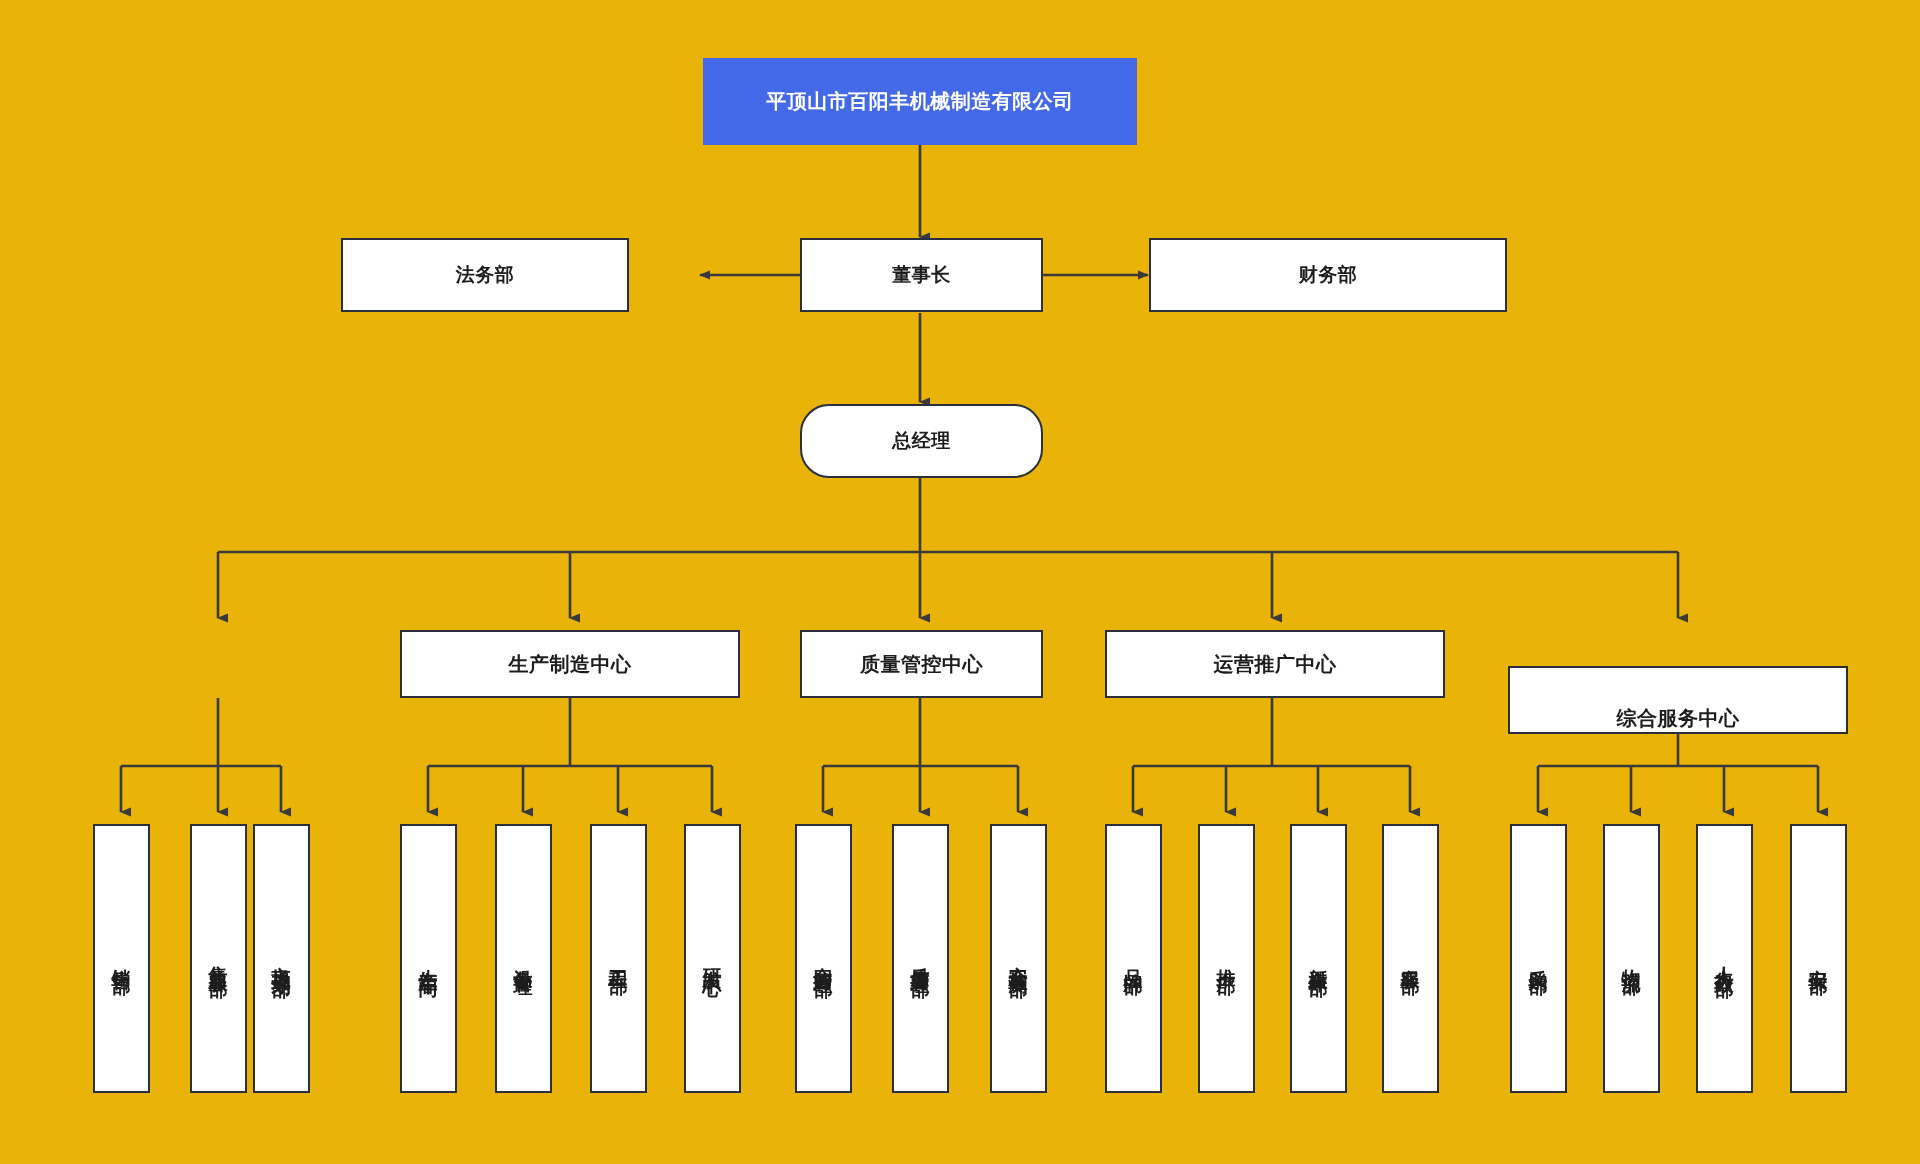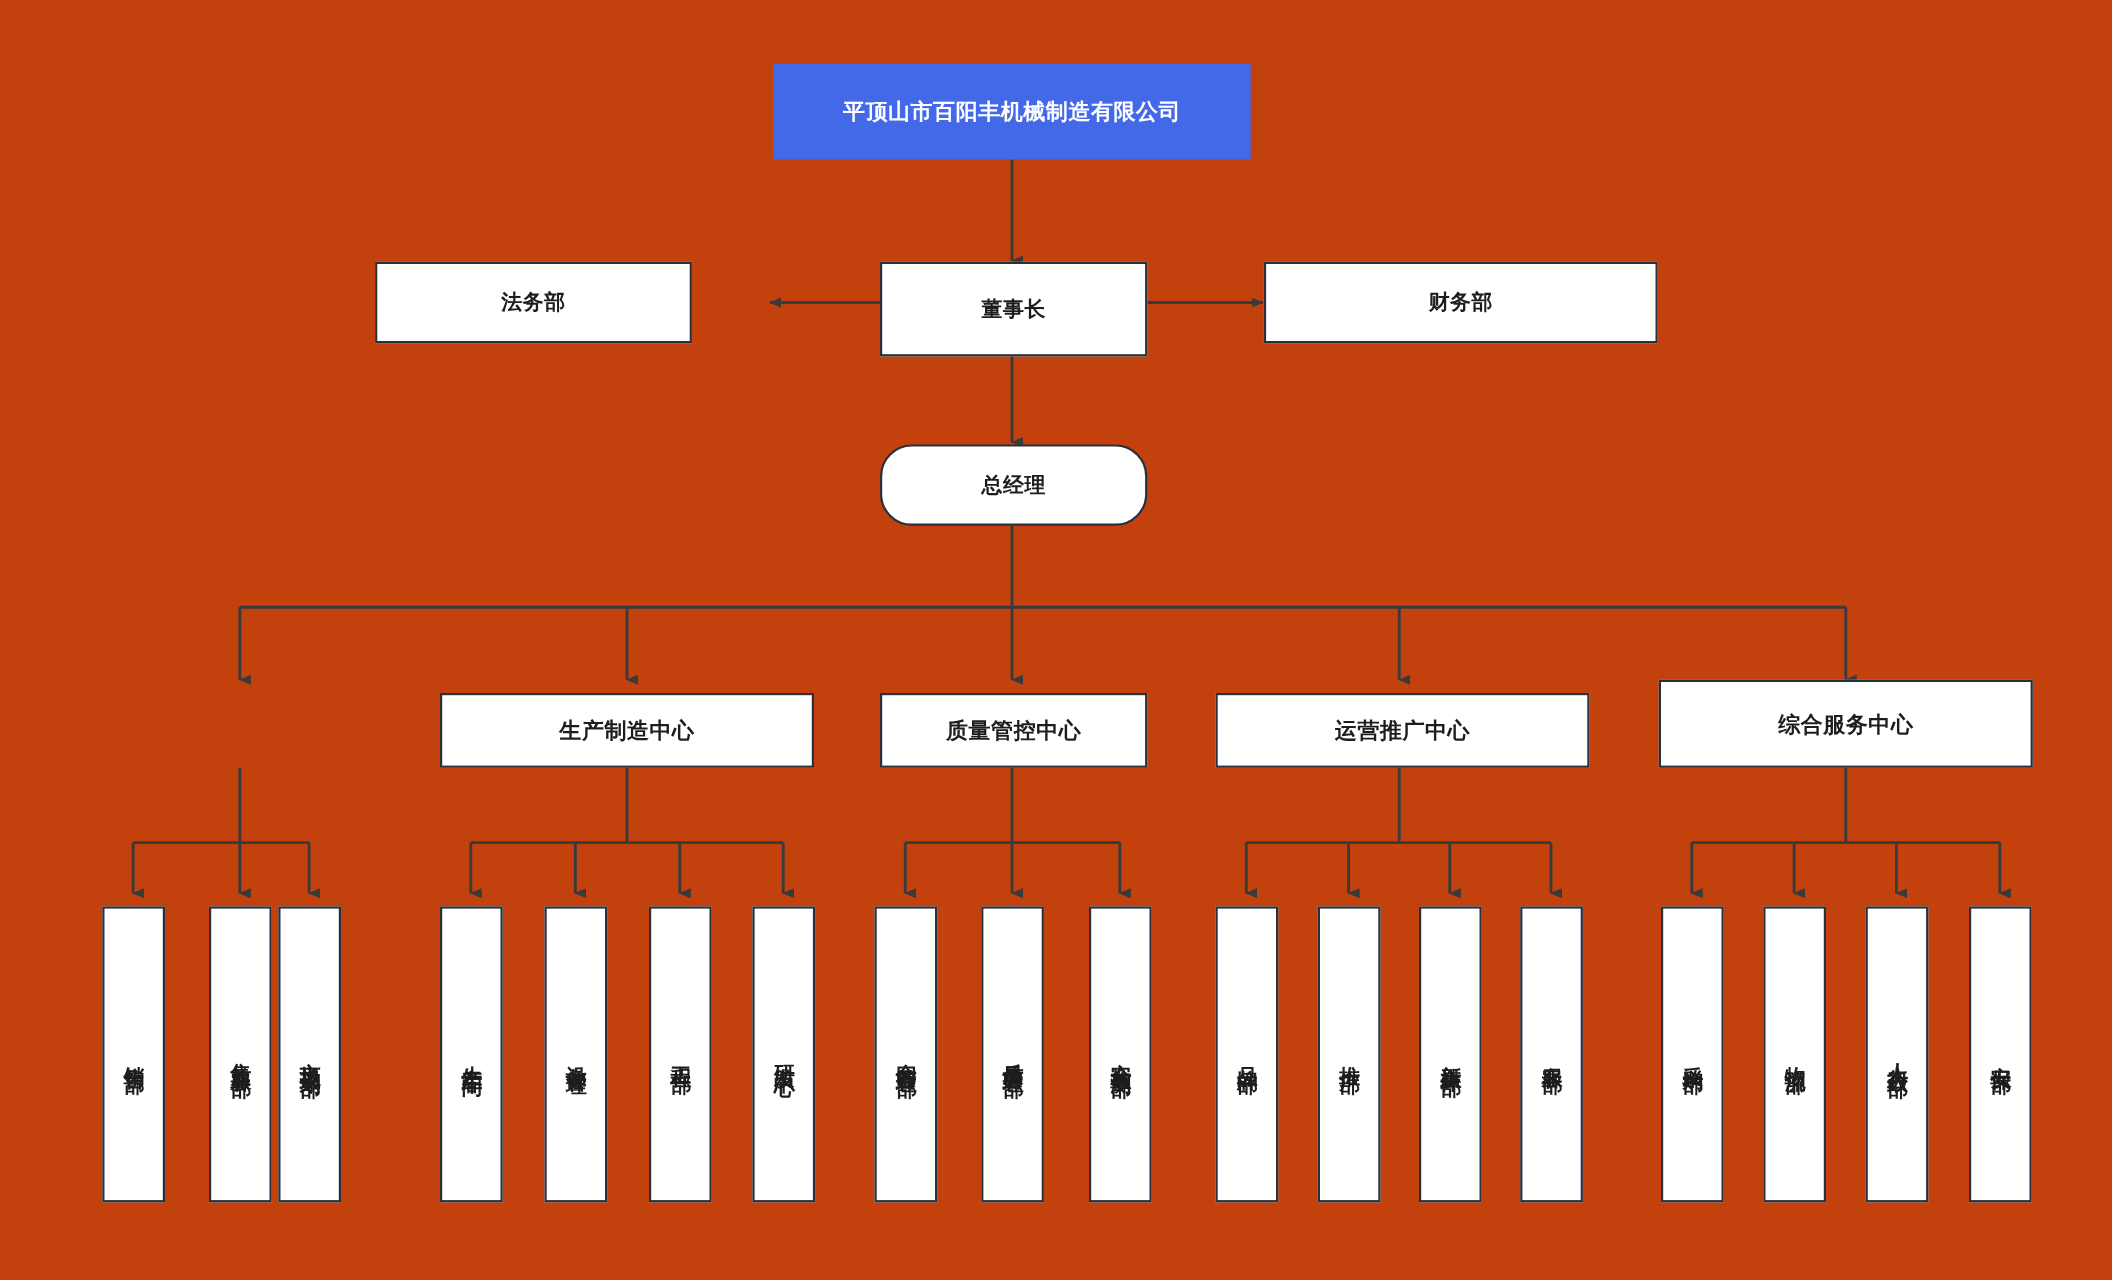--- a/index.html
+++ b/index.html
@@ -8,21 +8,21 @@
     padding: 0;
     background: #ffffff;
   }
   body {
     font-family: "Liberation Sans", "DejaVu Sans", sans-serif;
   }
   #canvas {
     position: relative;
     width: 1920px;
     height: 1164px;
-    background: #c2410c;
+    background: #eab308;
     overflow: hidden;
   }
   svg#wires {
     position: absolute;
     top: 0; left: 0;
     width: 1920px;
     height: 1164px;
     pointer-events: none;
   }
   .node {
@@ -132,42 +132,42 @@
   </svg>
 
   <div class="node root" style="left:703px; top:58px; width:434px; height:87px;">
     <span>平顶山市百阳丰机械制造有限公司</span>
   </div>
 
   <div class="node exec" style="left:341px; top:238px; width:288px; height:74px;">
     <span>法务部</span>
   </div>
 
-  <div class="node exec" style="left:800px; top:238px; width:243px; height:86px;">
+  <div class="node exec" style="left:800px; top:238px; width:243px; height:74px;">
     <span>董事长</span>
   </div>
 
   <div class="node exec" style="left:1149px; top:238px; width:358px; height:74px;">
     <span>财务部</span>
   </div>
 
   <div class="node exec" style="left:800px; top:404px; width:243px; height:74px;border-radius:29px;">
     <span>总经理</span>
   </div>
 
   <div class="node center" style="left:400px; top:630px; width:340px; height:68px;">
     <span>生产制造中心</span>
   </div>
   <div class="node center" style="left:800px; top:630px; width:243px; height:68px;">
     <span>质量管控中心</span>
   </div>
   <div class="node center" style="left:1105px; top:630px; width:340px; height:68px;">
     <span>运营推广中心</span>
   </div>
-  <div class="node center" style="left:1508px; top:618px; width:340px; height:80px;">
+  <div class="node center" style="left:1508px; top:666px; width:340px; height:68px;align-items:flex-end;">
     <span>综合服务中心</span>
   </div>
 
   <div class="node leaf" style="left:93px; top:824px; width:57px; height:269px;">
     <span class="vlabel">销售部</span>
   </div>
   <div class="node leaf" style="left:190px; top:824px; width:57px; height:269px;">
     <span class="vlabel">售前客服部</span>
   </div>
   <div class="node leaf" style="left:253px; top:824px; width:57px; height:269px;">

